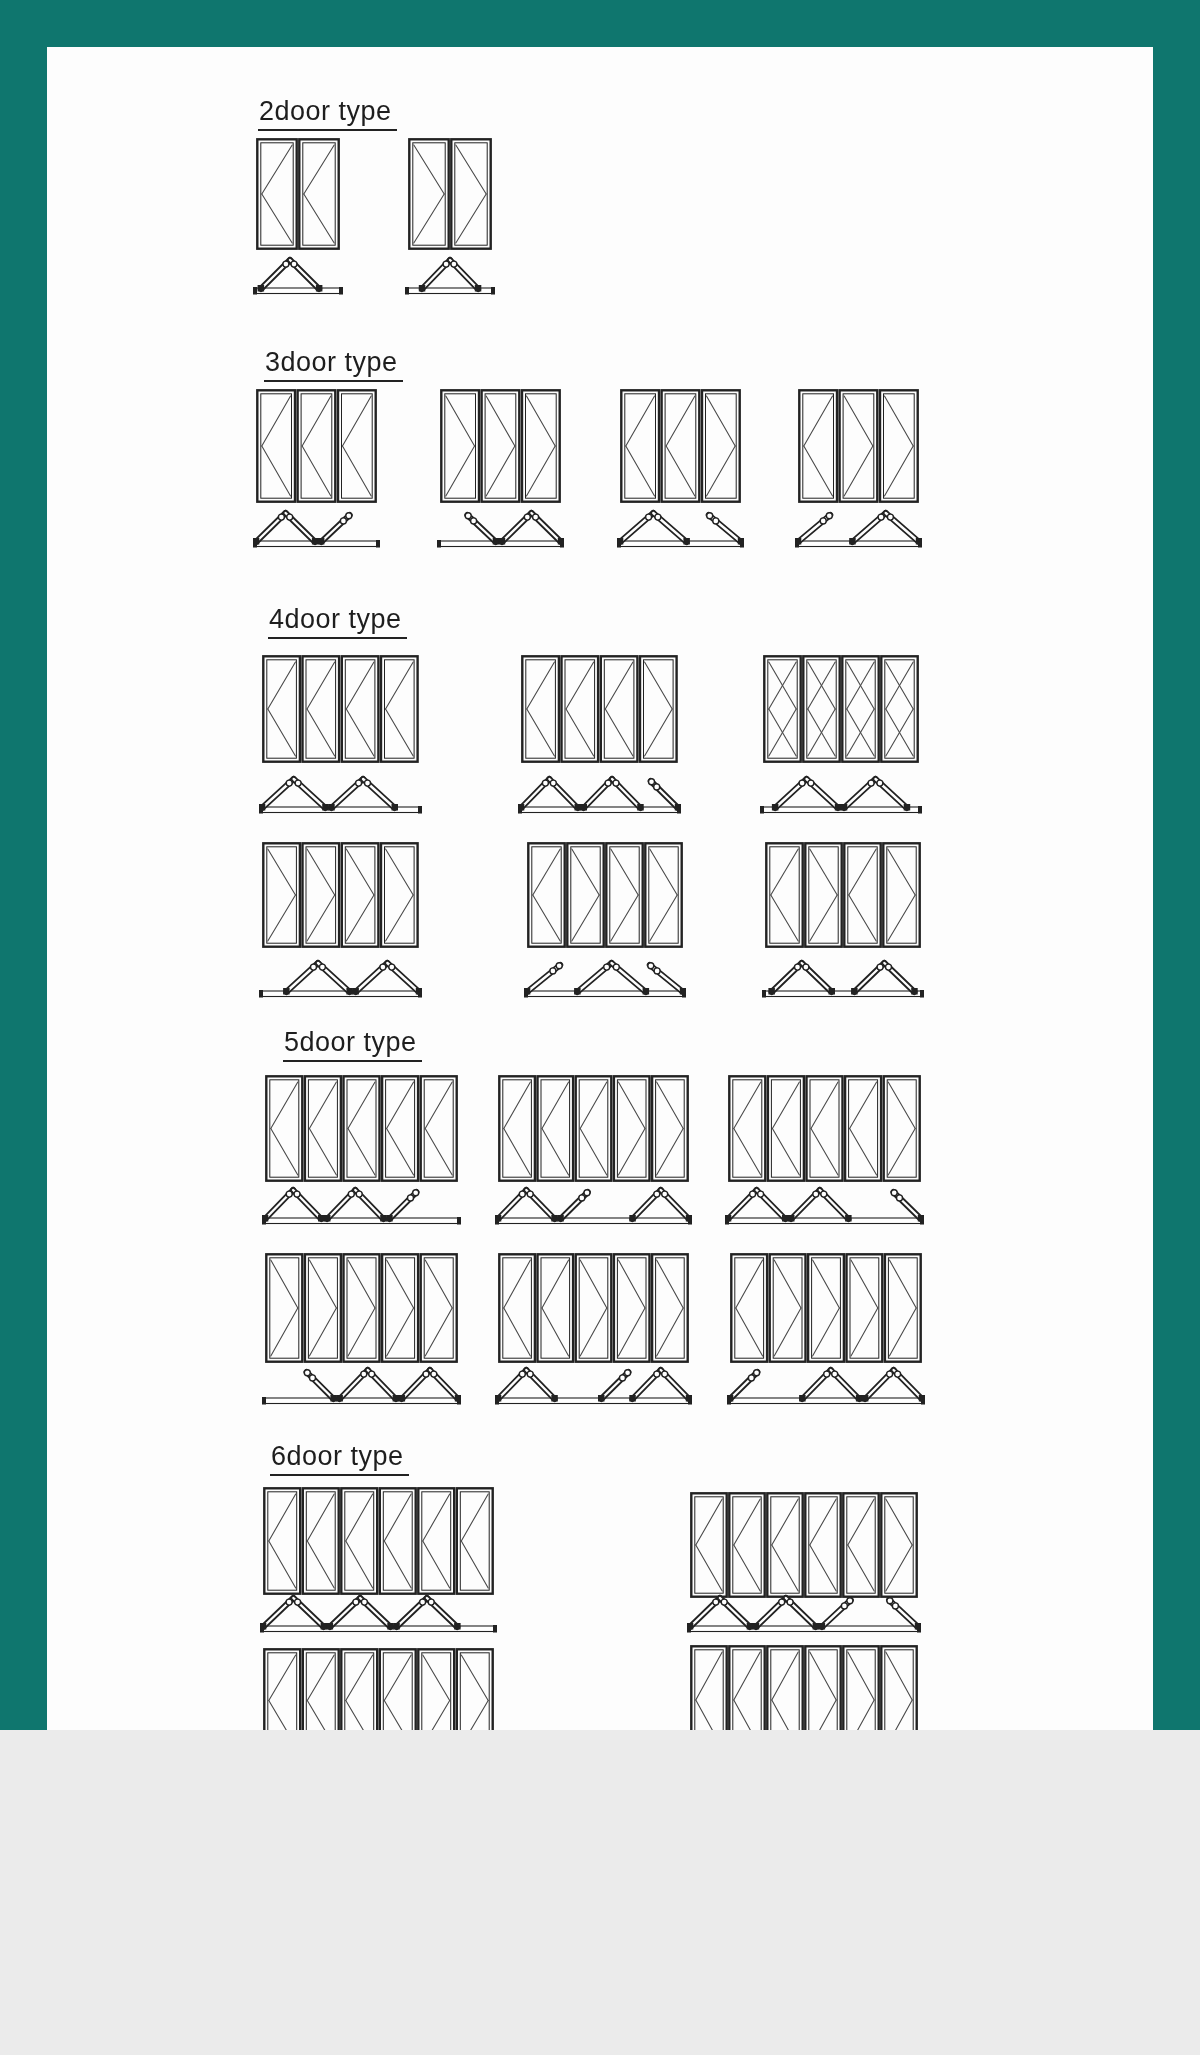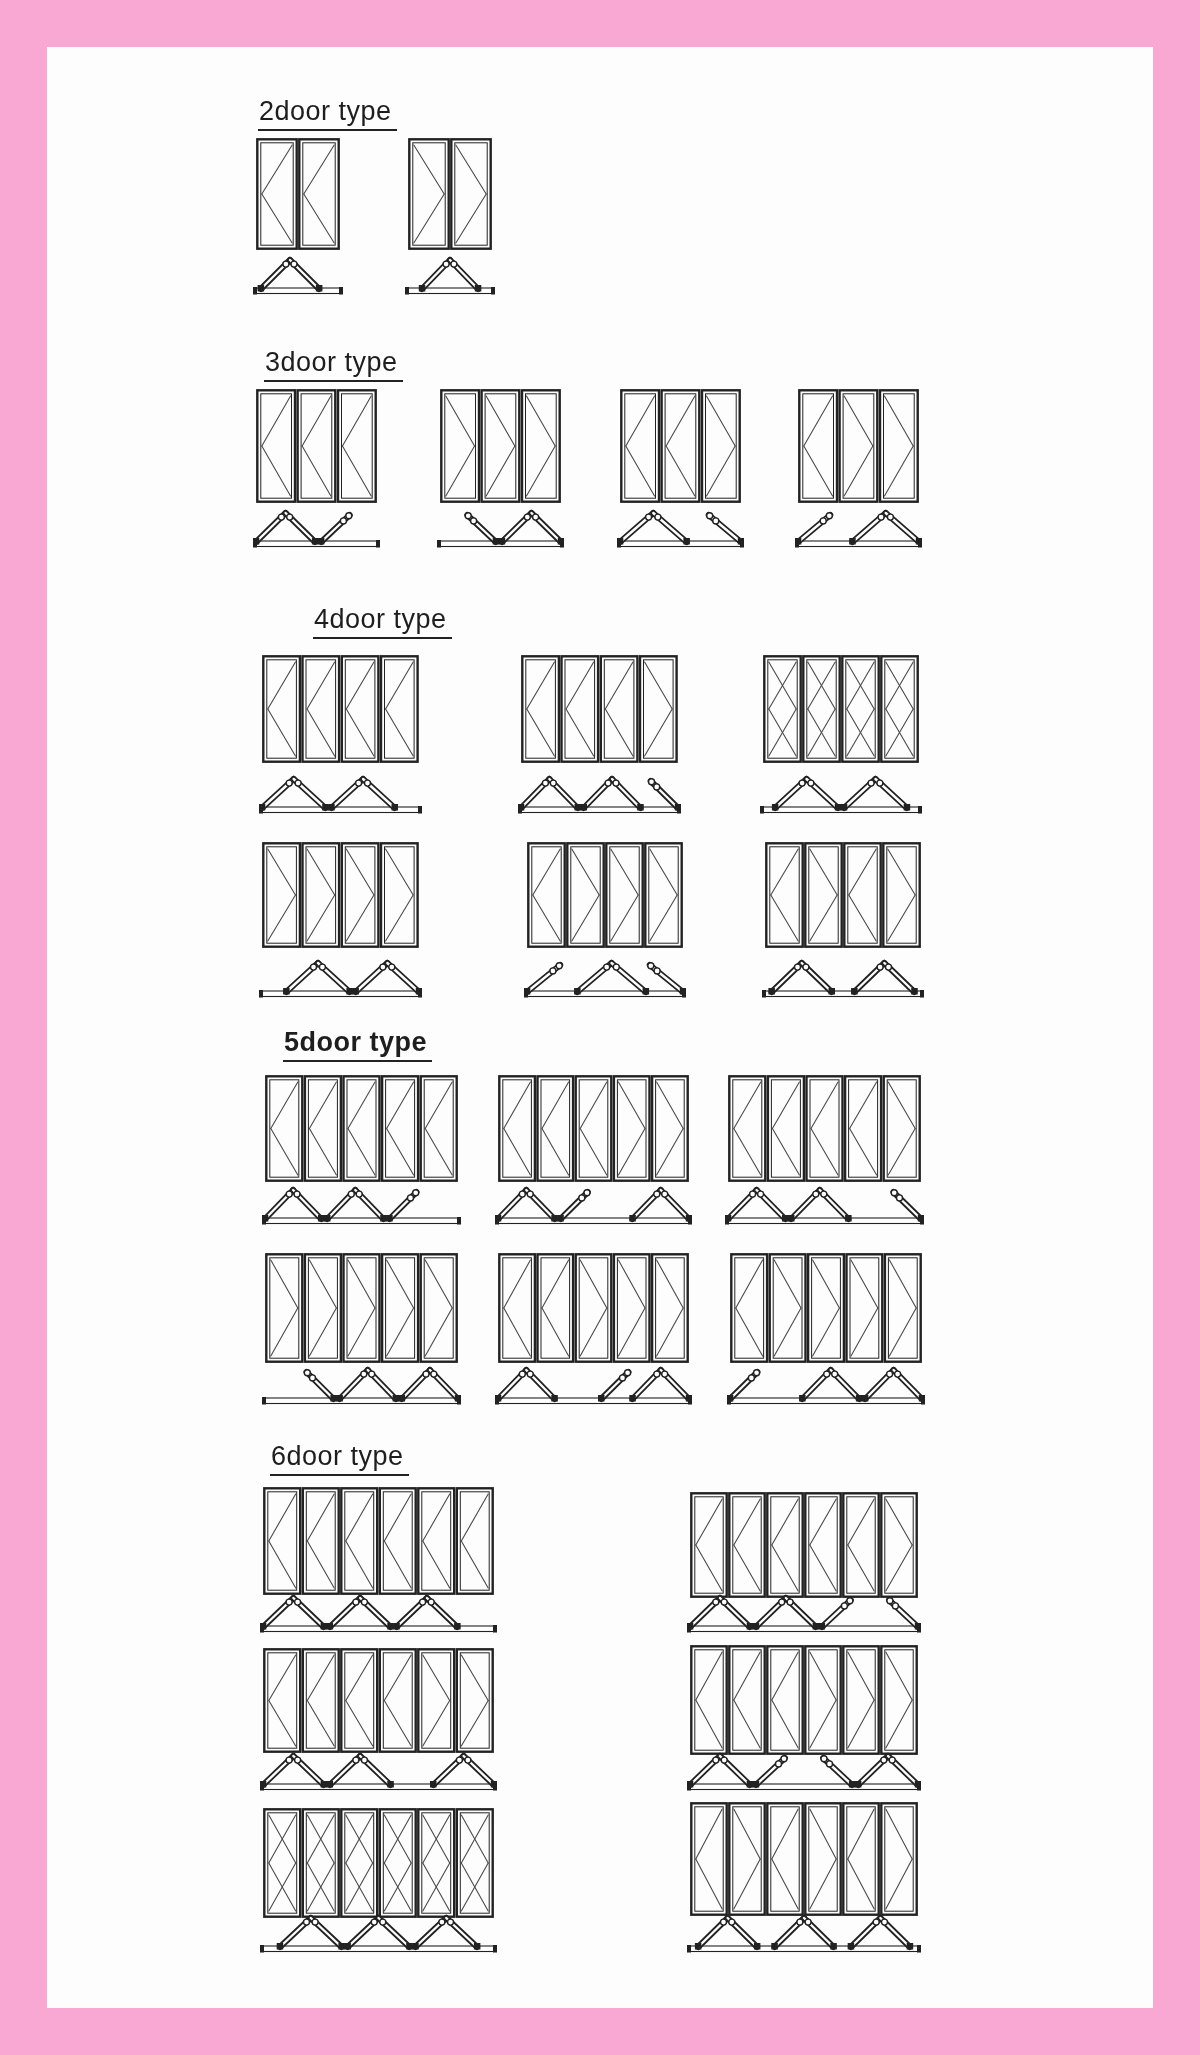--- a/index.html
+++ b/index.html
@@ -1,16 +1,16 @@
 <!DOCTYPE html>
 <html><head>
 <meta charset="utf-8">
 <style>
   html,body{margin:0;padding:0;background:#ebebeb;font-family:"Liberation Sans",sans-serif;}
-  .stage{position:relative;width:1200px;height:2055px;background:#f9a8d4;overflow:hidden;}
+  .stage{position:relative;width:1200px;height:1730px;background:#0f766e;overflow:hidden;}
   .card{position:absolute;left:47px;top:47px;width:1106px;height:1961px;background:#fdfdfd;}
   .heading{
     position:absolute;
     font-size:27px;
     line-height:30px;
     color:#1e1e1e;
     letter-spacing:0.5px;
     border-bottom:2.5px solid #222;
     padding:0 5px 3px 1px;
     white-space:nowrap;
@@ -18,22 +18,22 @@
   .config,.plan{position:absolute;}
   svg{display:block;}
 </style>
 </head>
 <body>
 
 <div class="stage" id="stage">
   <div class="card"></div>
   <div class="heading" style="left: 258px; top: 96px;">2door type</div>
   <div class="heading" style="left: 264px; top: 347px;">3door type</div>
-  <div class="heading" style="left: 268px; top: 604px; margin-left: 45px;">4door type</div>
-  <div class="heading" style="left: 283px; top: 1027px; font-weight: bold;">5door type</div>
+  <div class="heading" style="left: 268px; top: 604px;">4door type</div>
+  <div class="heading" style="left: 283px; top: 1027px;">5door type</div>
   <div class="heading" style="left: 270px; top: 1441px;">6door type</div>
 <div class="config" style="left: 256px; top: 138px;">
       <svg width="84" height="112" viewBox="0 0 84 112">
         <rect x="1.3" y="1.3" width="39.4" height="109.4" fill="none" stroke="#222222" stroke-width="2.4"></rect>
         <rect x="4.8" y="4.8" width="32.4" height="102.4" fill="none" stroke="#222222" stroke-width="1"></rect>
         <line x1="36.2" y1="7" x2="5.8" y2="56" stroke="#4a4a4a" stroke-width="1.1" stroke-linecap="round"></line>
         <line x1="5.8" y1="56" x2="36.2" y2="105" stroke="#4a4a4a" stroke-width="1.1" stroke-linecap="round"></line>
         <rect x="43.3" y="1.3" width="39.4" height="109.4" fill="none" stroke="#222222" stroke-width="2.4"></rect>
         <rect x="46.8" y="4.8" width="32.4" height="102.4" fill="none" stroke="#222222" stroke-width="1"></rect>
         <line x1="78.2" y1="7" x2="47.8" y2="56" stroke="#4a4a4a" stroke-width="1.1" stroke-linecap="round"></line>

